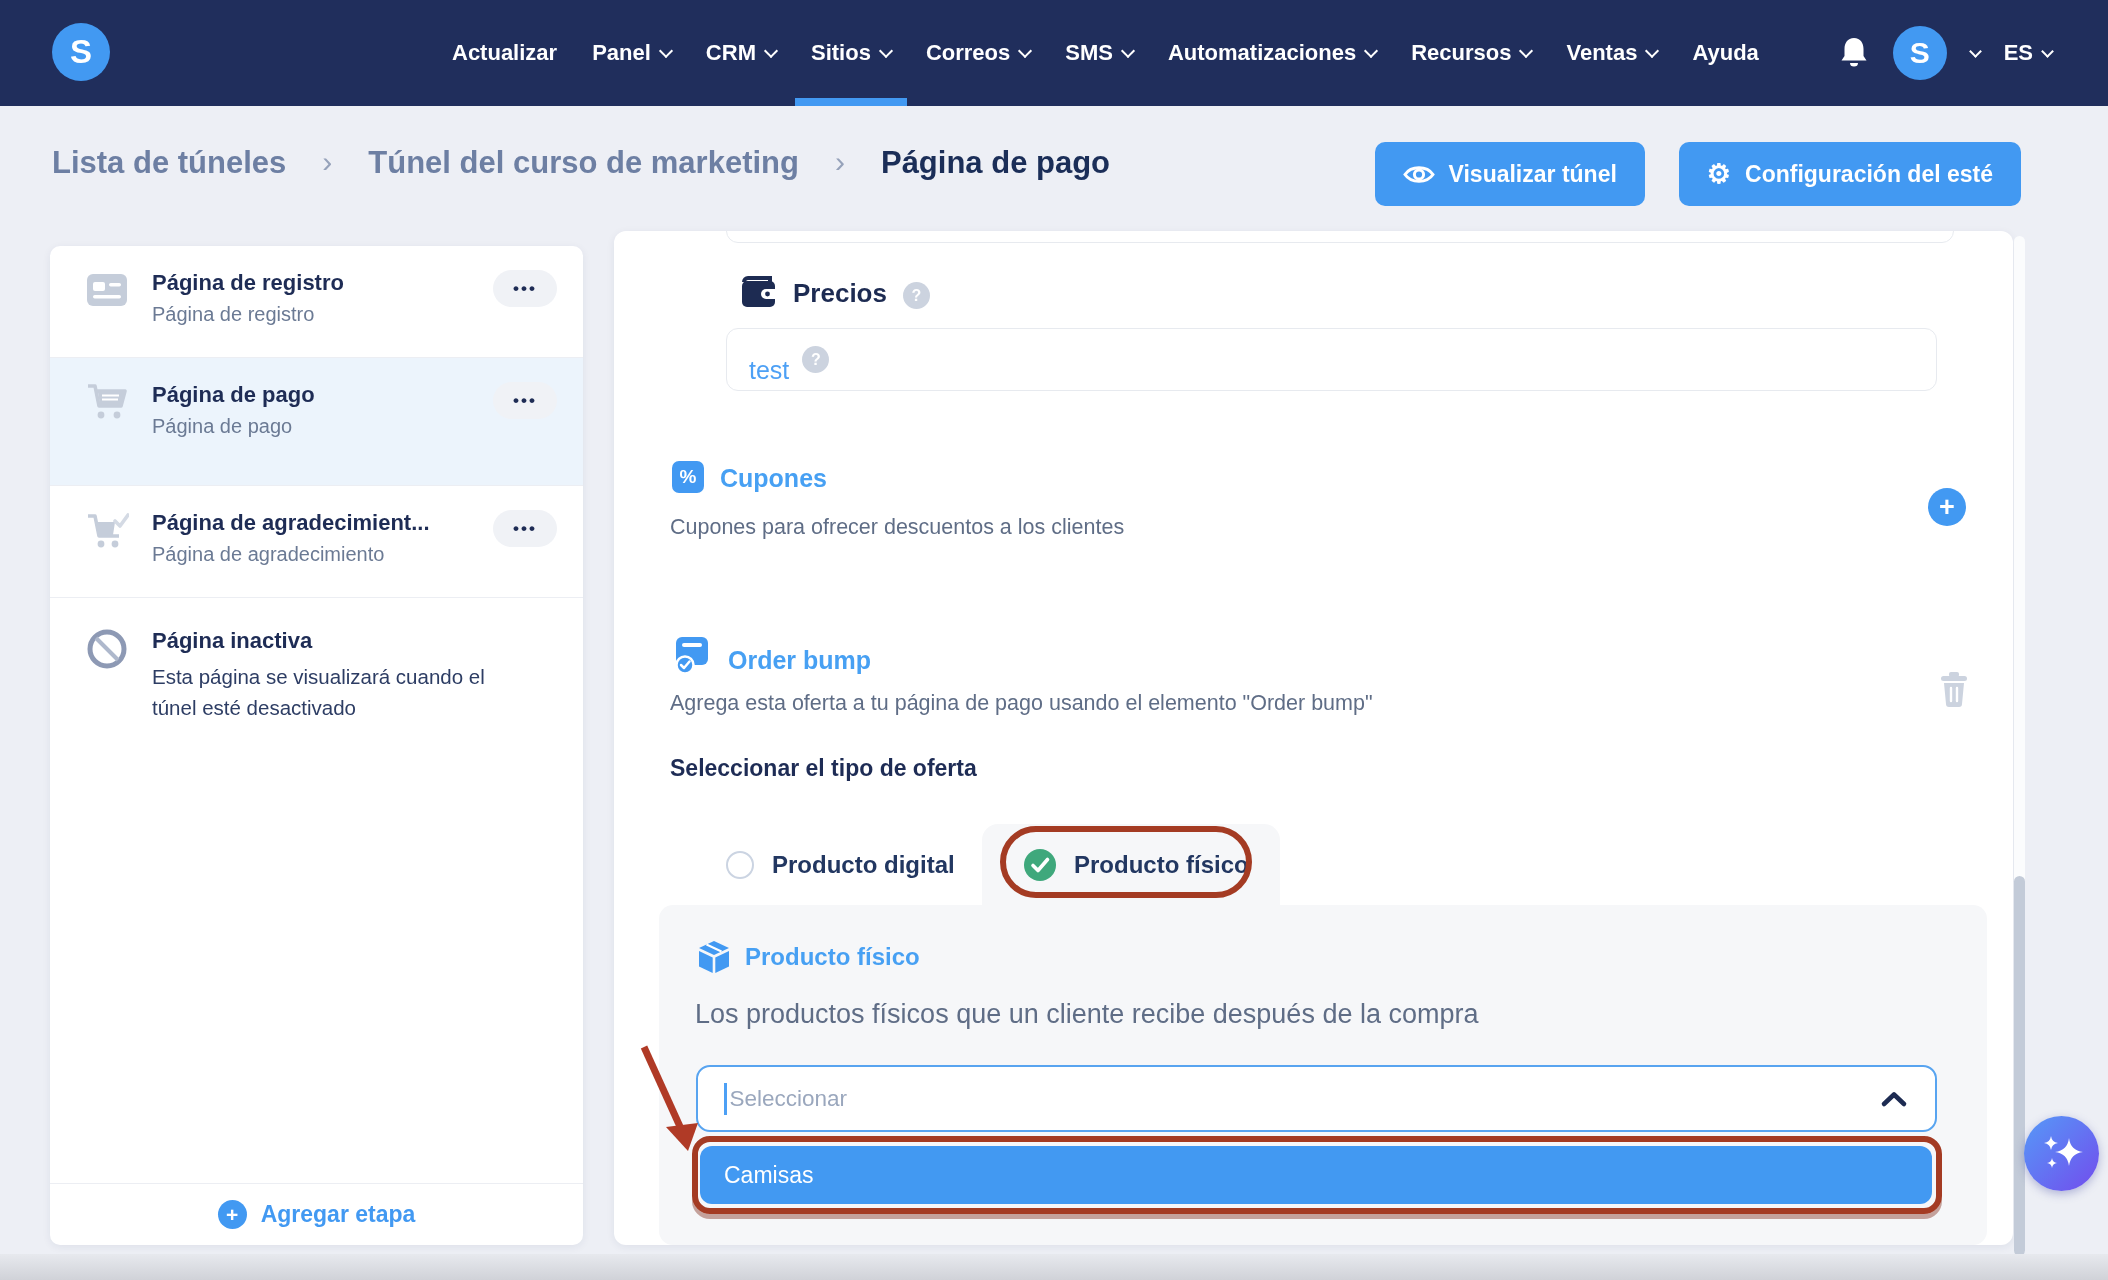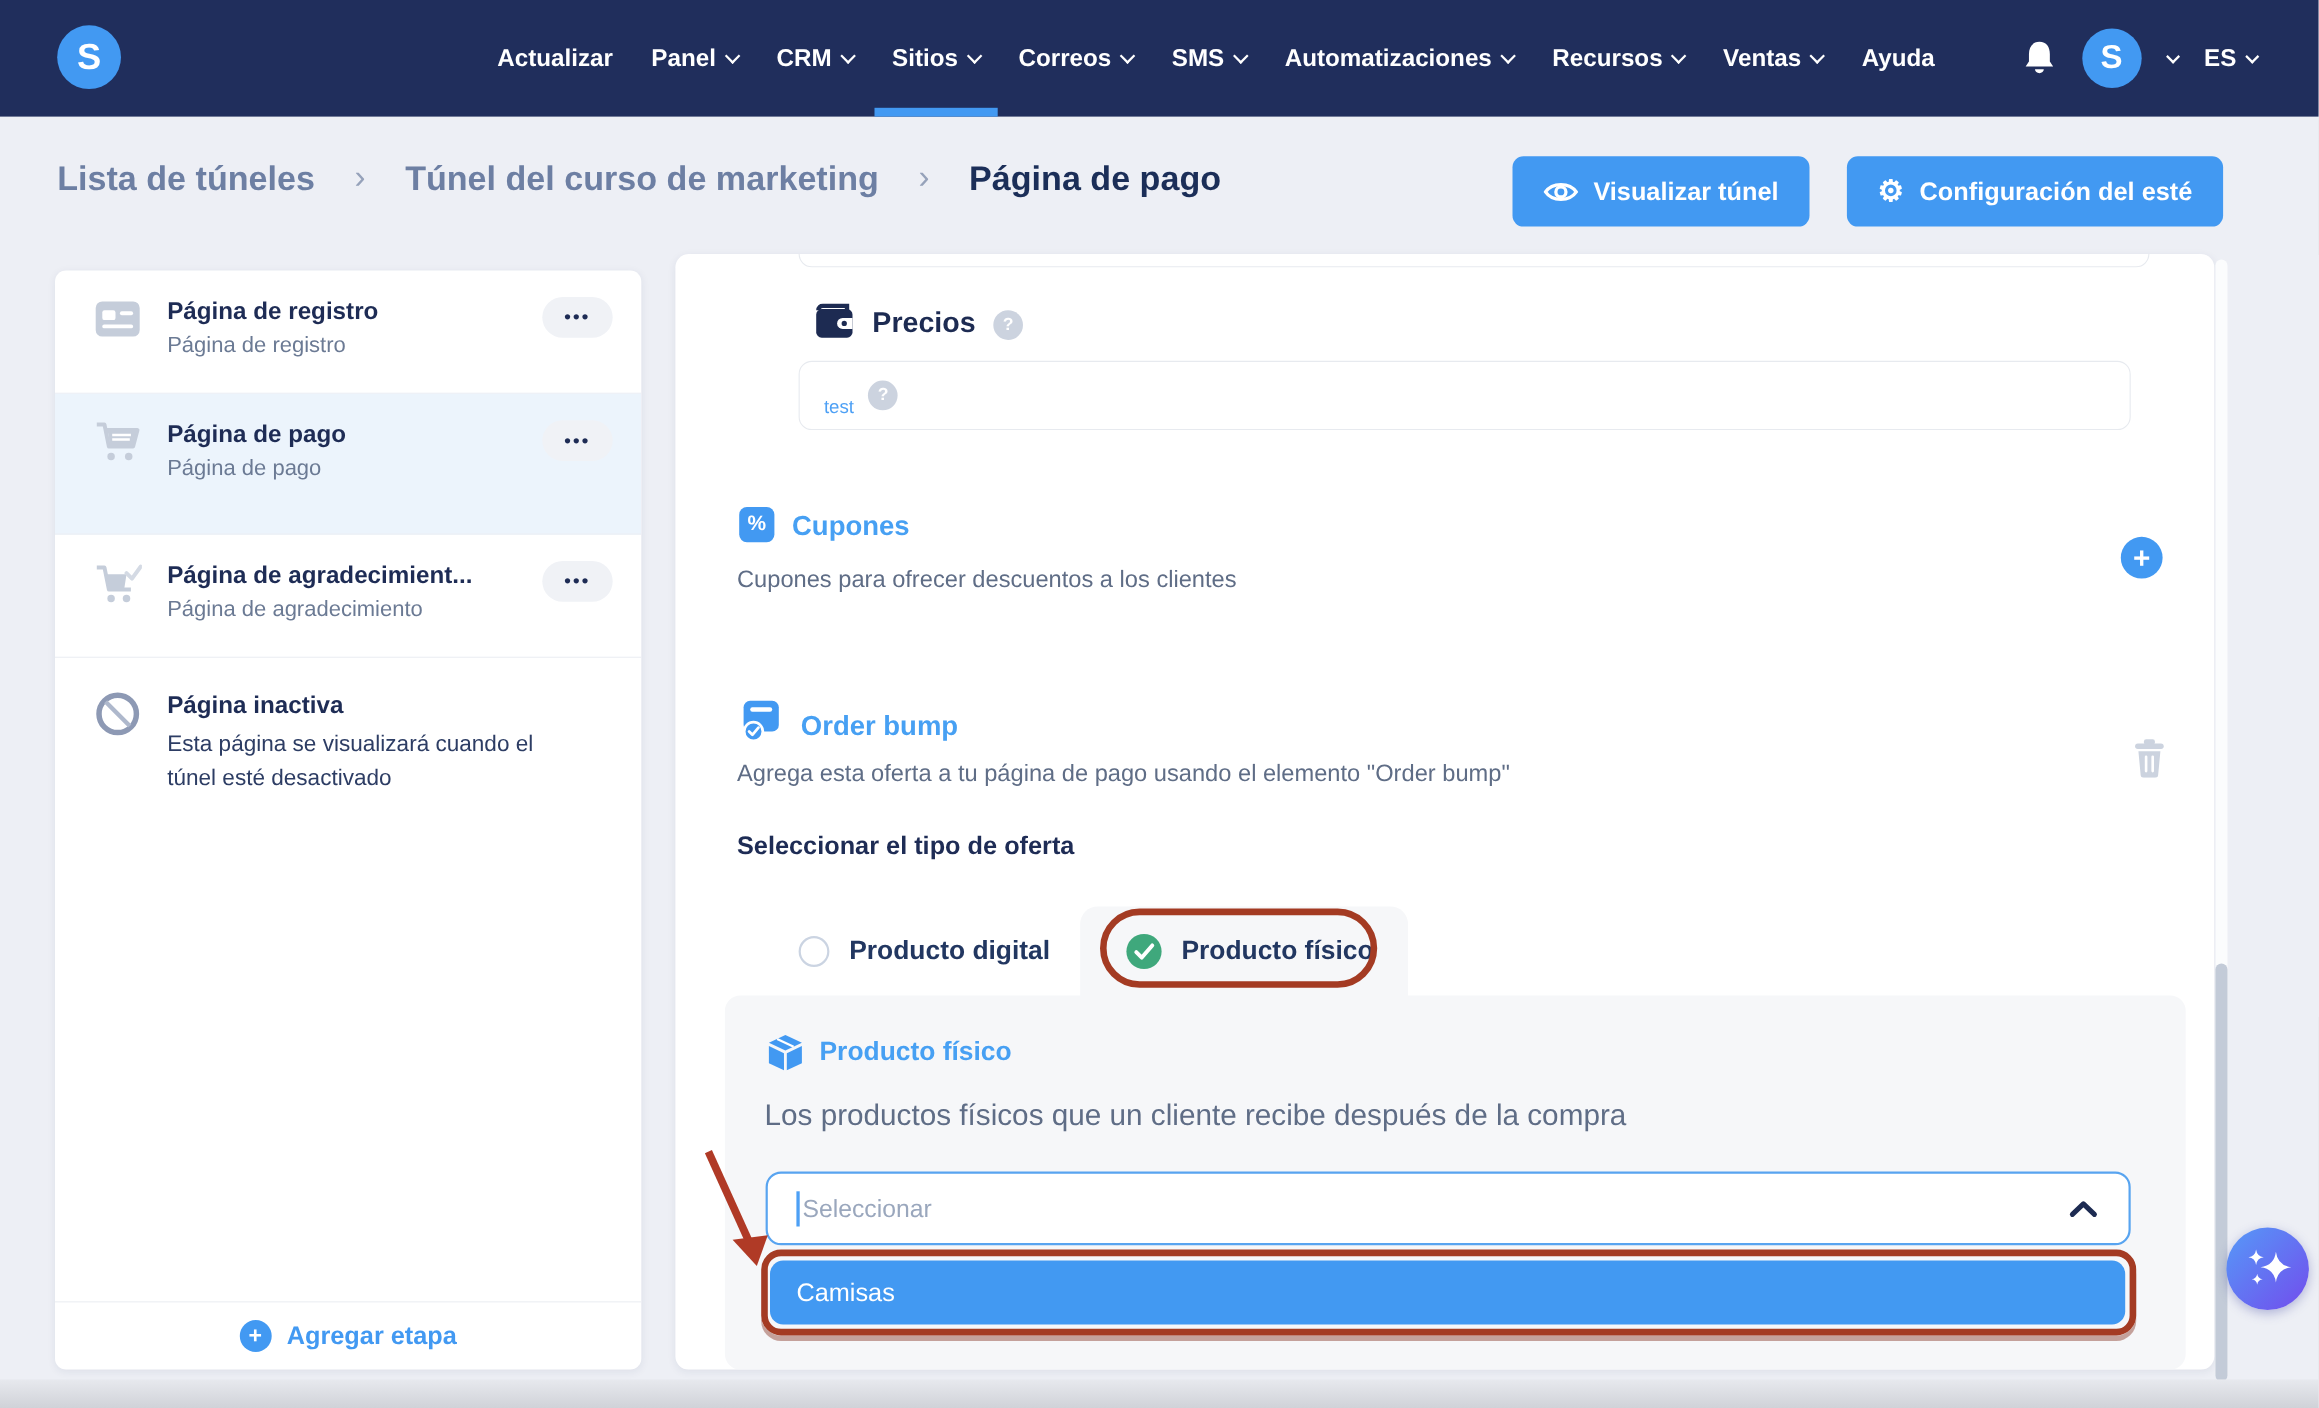--- a/index.html
+++ b/index.html
@@ -69,21 +69,21 @@
   .partial-box { position:absolute; left:112px; top:-32px; width:1228px; height:44px;
     border:1.5px solid #e7eaef; border-radius:12px; }
   .sec-head { position:absolute; display:flex; align-items:flex-end; gap:16px; }
   .sec-title-navy { color:#1d2b52; font-weight:800; font-size:26px; }
   .sec-title-blue { color:#47a0f3; font-weight:700; font-size:25px; }
   .q-badge { width:27px; height:27px; border-radius:50%; background:#ccd3df; color:#fff;
     font-size:16px; font-weight:800; display:flex; align-items:center; justify-content:center; }
   .price-box { position:absolute; left:112px; top:97px; width:1211px; height:63px;
     border:1.5px solid #e7eaef; border-radius:12px; display:flex; align-items:center; gap:13px;
     padding-left:22px; }
-  .price-name { color:#4da0f5; font-size:17px;margin-top:21px; }
+  .price-name { color:#4da0f5; font-size:25px;margin-top:21px; }
   .desc-text { position:absolute; color:#5f6d86; font-size:21.5px; }
   .icon-sq { width:32px; height:32px; border-radius:7px; background:#4299f2; color:#fff;
     display:flex; align-items:center; justify-content:center; font-weight:800; font-size:19px; }
   .add-btn { position:absolute; left:1314px; top:257px; }
   .trash-btn { position:absolute; left:1324px; top:440px; cursor:pointer; }
   .select-type { position:absolute; left:56px; top:524px; color:#1e2c55; font-weight:700; font-size:23px; }
 
   .tab-patch { position:absolute; left:368px; top:593px; width:298px; height:82px;
     background:#f6f7f9; border-radius:16px 16px 0 0; }
   .radio-opt { position:absolute; display:flex; align-items:center; gap:18px; cursor:pointer; }

